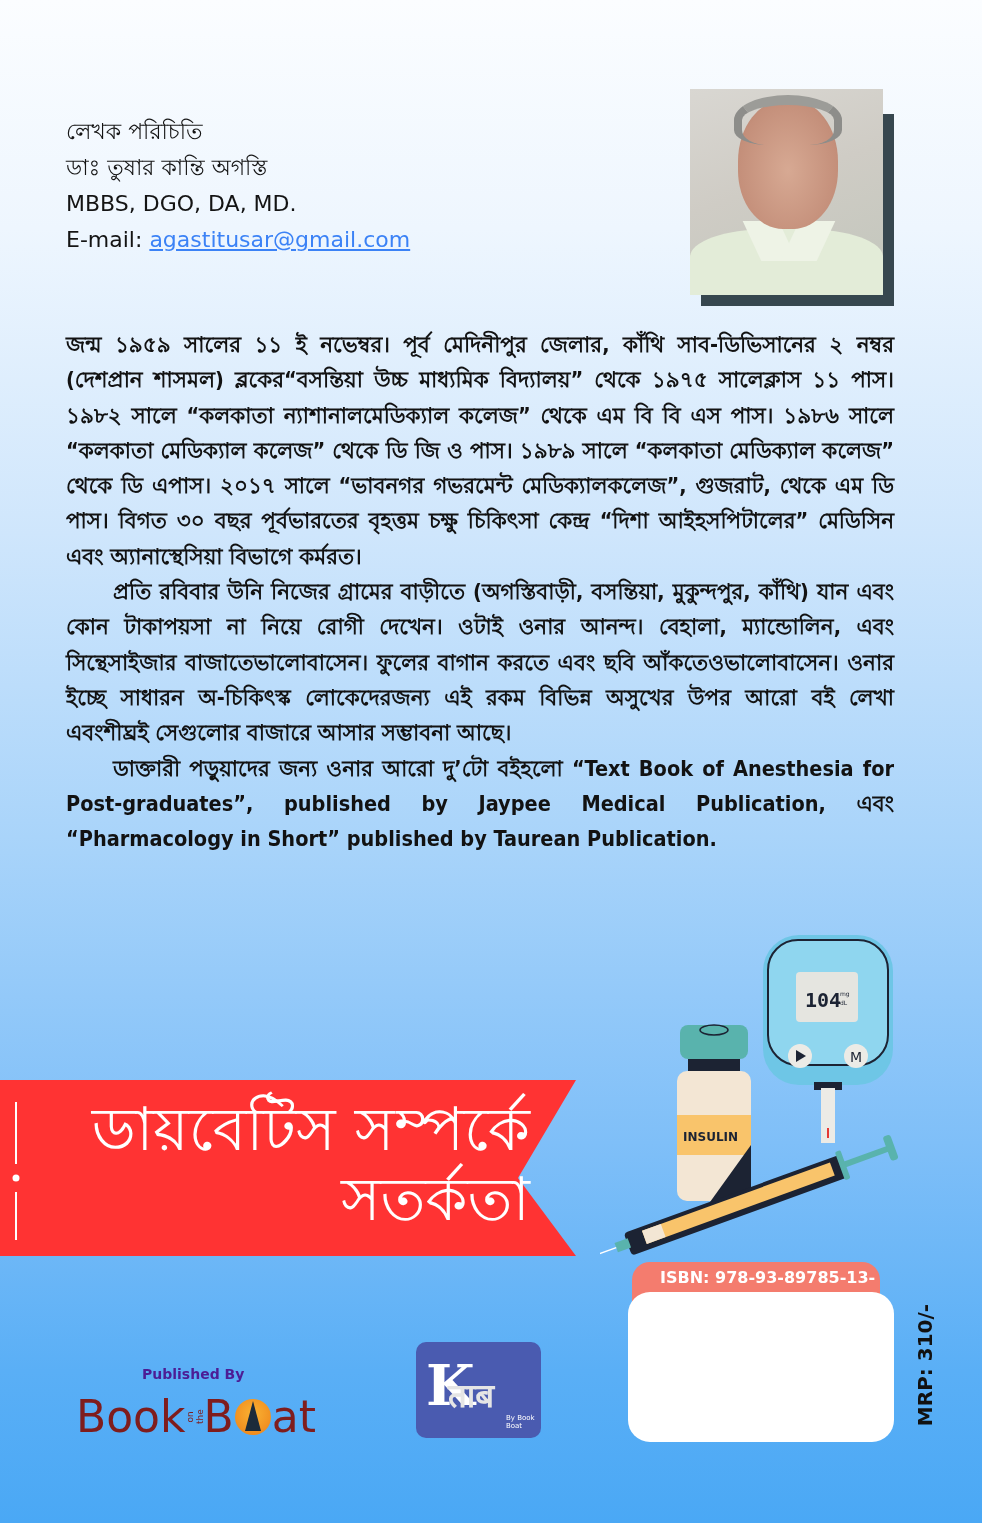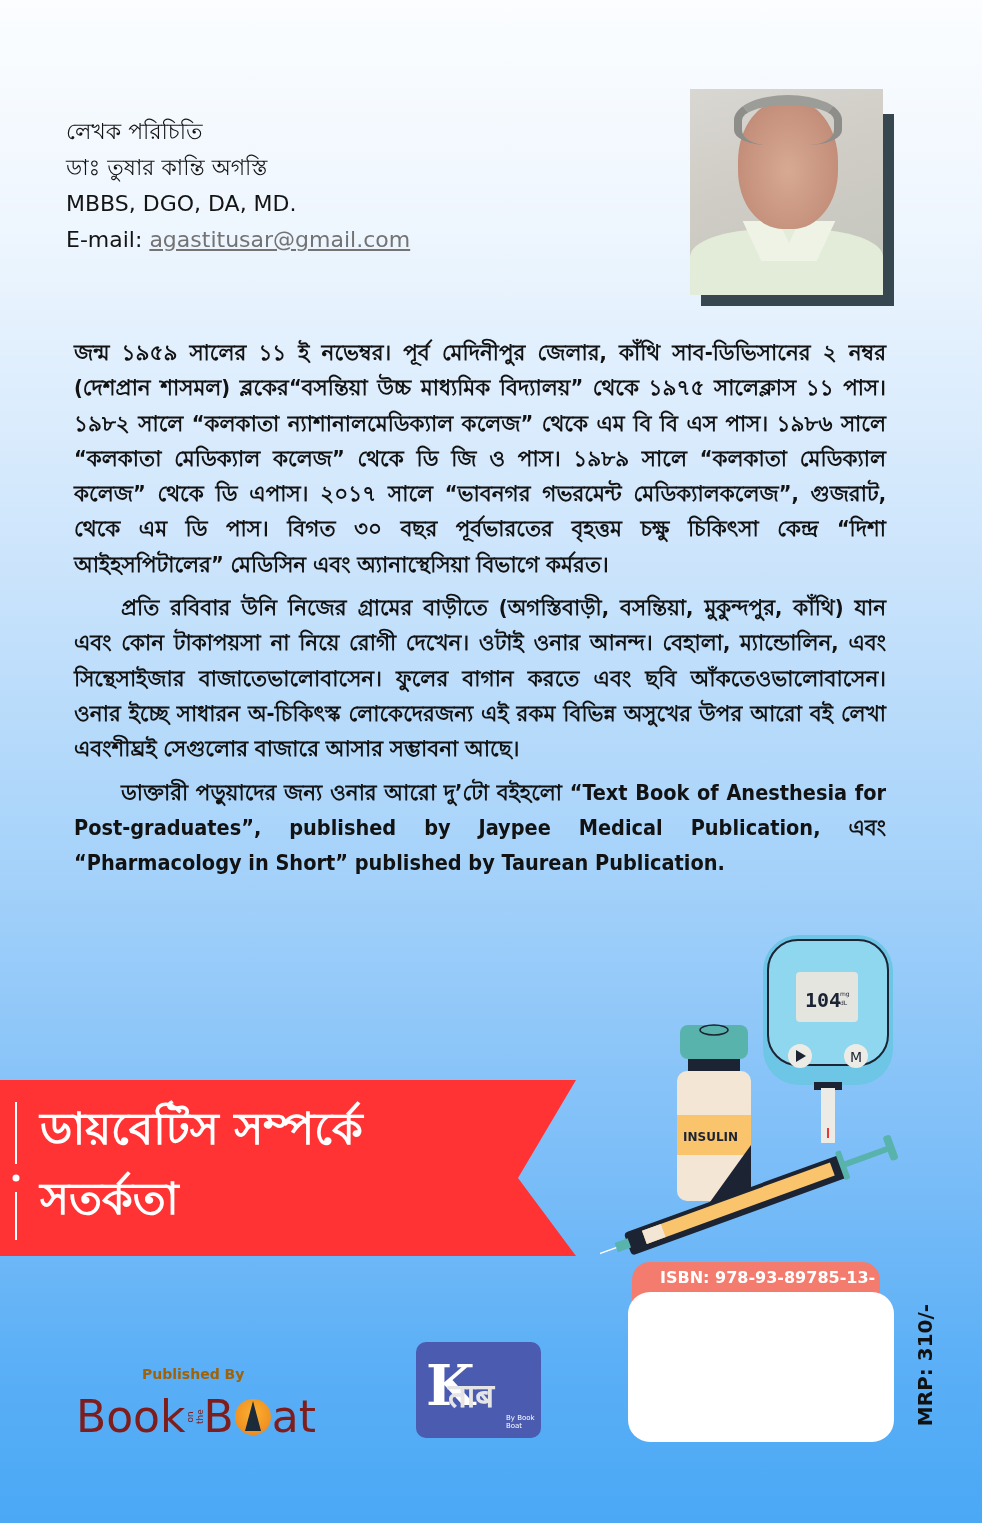--- a/index.html
+++ b/index.html
@@ -8,21 +8,21 @@
     position: relative;
     font-family: "DejaVu Sans", sans-serif;
     background: linear-gradient(to bottom, #fbfdff 0%, #eef6fe 15%, #cfe6fc 35%, #a9d4fa 55%, #7fbff8 75%, #5aaff6 90%, #4aa8f5 100%);
     color: #111;
   }
   .author-info {
     position: absolute; left: 66px; top: 114px;
     font-family: "DejaVu Sans", sans-serif; font-weight: normal;
     font-size: 22px; line-height: 36px; color: #141414;
   }
-  .author-info .email-link { text-decoration: underline; color: #737373; }
+  .author-info .email-link { text-decoration: underline; color: #3b82f6; }
   .photo-wrap { position: absolute; left: 690px; top: 89px; width: 204px; height: 217px; }
   .photo-shadow { position: absolute; left: 11px; top: 25px; width: 193px; height: 192px; background: #37474f; }
   .photo {
     position: absolute; left: 0; top: 0; width: 193px; height: 206px;
     background: linear-gradient(160deg, #d9d7d2 0%, #cfccc5 45%, #c2c6bc 100%);
     overflow: hidden;
   }
   .photo .head {
     position: absolute; left: 48px; top: 10px; width: 100px; height: 130px;
     border-radius: 48% 48% 45% 45%;
@@ -40,31 +40,31 @@
   }
   .photo .collar-l { position: absolute; left: 62px; top: 132px; width: 36px; height: 40px; background: #eef3e6; transform: skewX(25deg); }
   .photo .collar-r { position: absolute; left: 100px; top: 132px; width: 36px; height: 40px; background: #eef3e6; transform: skewX(-25deg); }
 
   .bio {
     position: absolute; left: 66px; top: 327px; width: 828px;
     font-family: "DejaVu Sans Condensed", "DejaVu Sans", sans-serif;
     font-weight: bold; font-size: 21.5px; line-height: 35.3px;
     color: #121212; text-align: justify;
   }
-  .bio p { margin: 8px; }
+  .bio p { margin: 0; }
   .bio p.indent { text-indent: 47px; }
 
   .banner {
     position: absolute; left: 0; top: 1080px; width: 576px; height: 176px;
   }
   .banner svg { position: absolute; left: 0; top: 0; }
   .banner-title {
     position: absolute; left: 40px; top: 14px; width: 490px;
-    text-align: left; color: #ffffff; font-weight: bold;
-    font-size: 44px; line-height: 70px;
+    text-align: right; color: #ffffff; font-weight: normal;
+    font-size: 60px; line-height: 70px;
     font-family: "DejaVu Sans", sans-serif;
   }
 
   .illustration { position: absolute; left: 600px; top: 930px; width: 310px; height: 330px; }
 
   .isbn-tab {
     position: absolute; left: 632px; top: 1262px; width: 248px; height: 50px;
     background: #f47c6e; border-radius: 18px 18px 0 0;
     color: #fff; font-weight: bold; font-size: 16px; line-height: 32px;
     padding-left: 28px; font-family: "DejaVu Sans", sans-serif;
@@ -78,21 +78,21 @@
   }
   .mrp span {
     position: absolute; left: 50%; top: 50%;
     transform: translate(-50%, -50%) rotate(-90deg);
     white-space: nowrap; font-weight: bold; font-size: 20px; color: #111;
     font-family: "DejaVu Sans", sans-serif;
   }
 
   .publisher { position: absolute; left: 76px; top: 1362px; width: 260px; }
   .publisher .pub-label {
-    position: absolute; left: 66px; top: 4px; font-size: 14px; font-weight: bold; color: #a16207;
+    position: absolute; left: 66px; top: 4px; font-size: 14px; font-weight: bold; color: #4c1d95;
     font-family: "DejaVu Sans", sans-serif;
   }
   .publisher .brand {
     position: absolute; left: 0; top: 30px; height: 50px; width: 260px;
     font-family: "DejaVu Sans", sans-serif; color: #7f1d1d; font-size: 44px; line-height: 50px;
     display: flex; align-items: center;
   }
   .publisher .brand .small-on {
     display: inline-block; font-size: 9px; transform: rotate(-90deg); width: 14px; margin: 0 2px;
     line-height: 10px; text-align: center;

